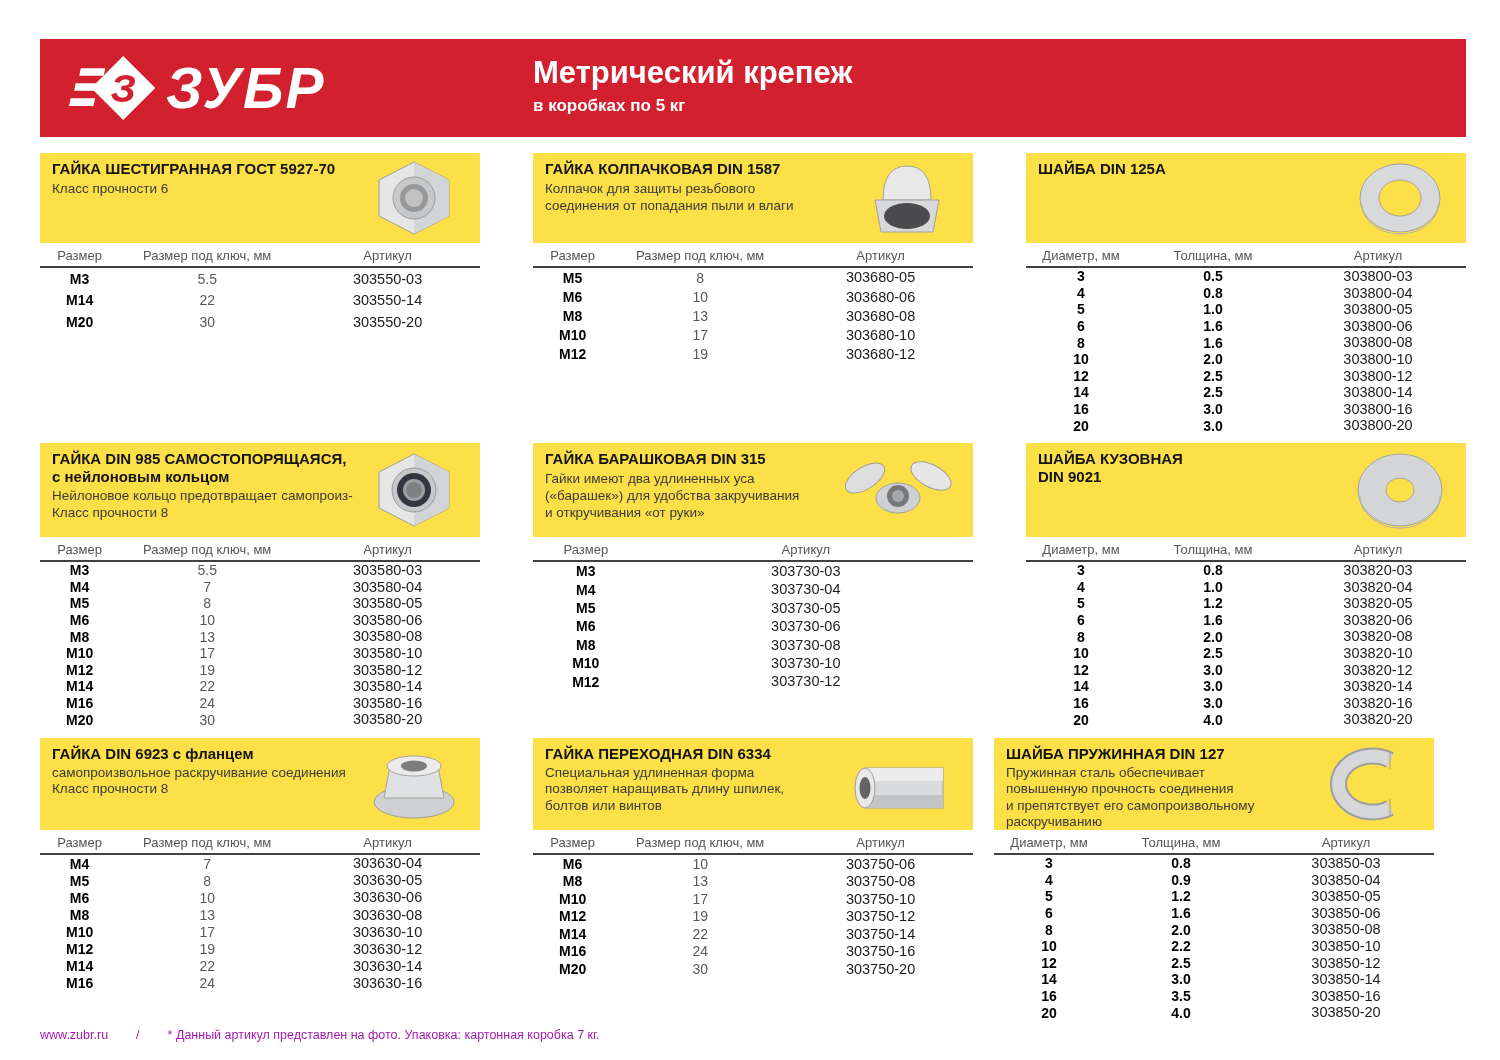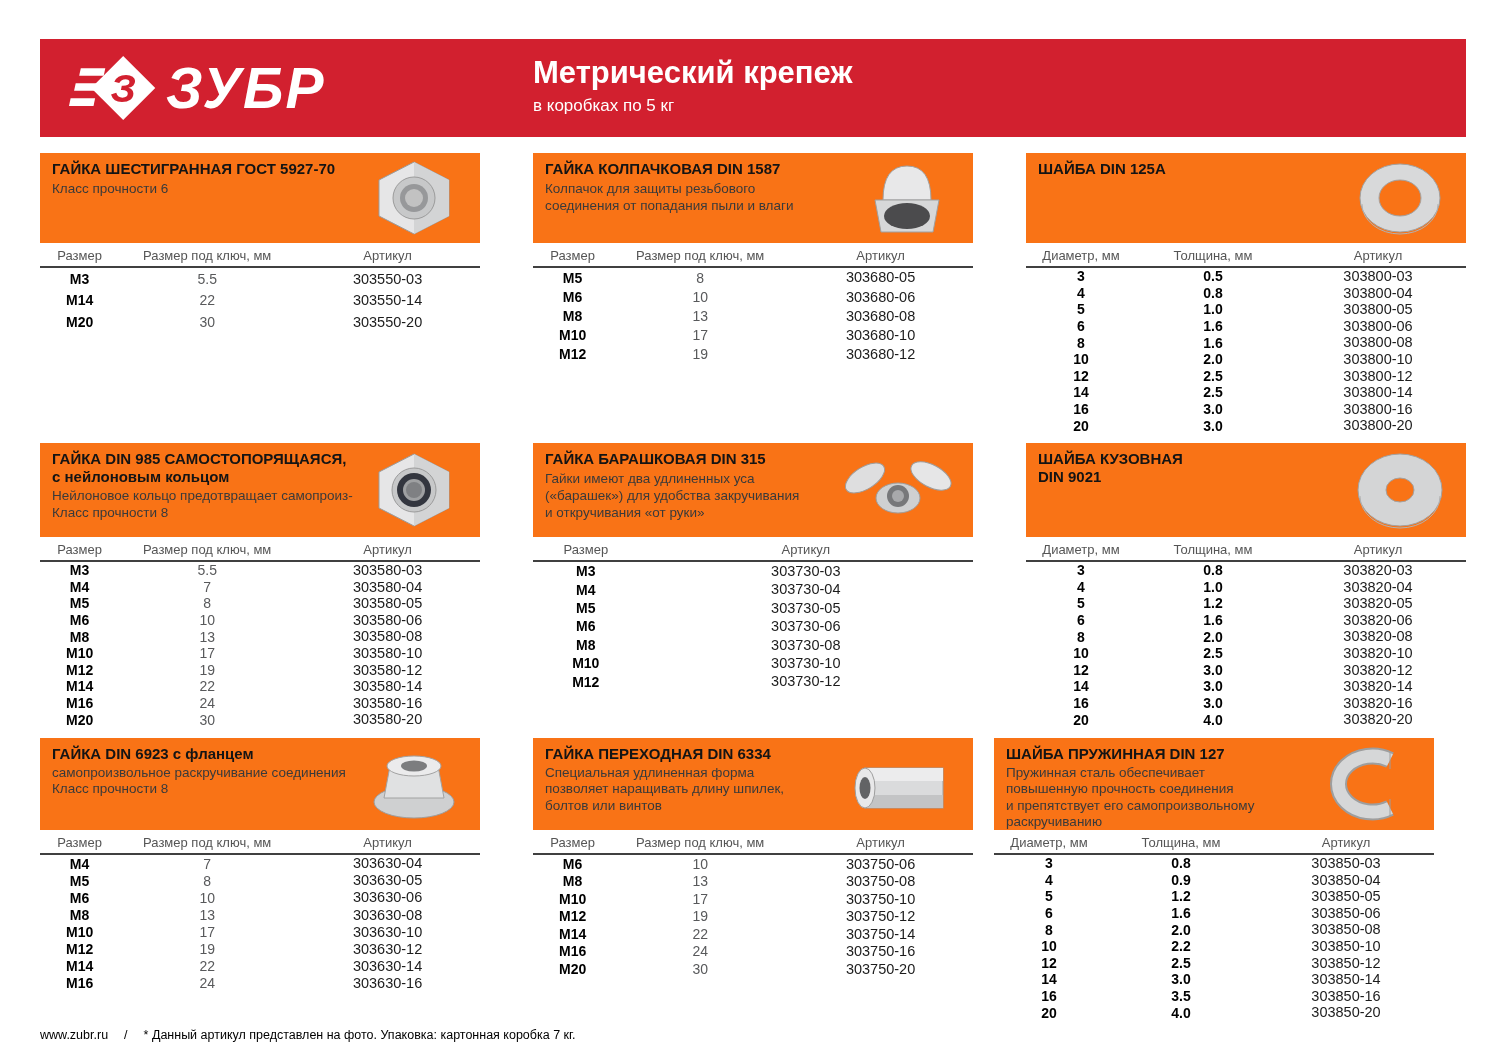--- a/index.html
+++ b/index.html
@@ -5,25 +5,25 @@
   html,body{margin:0;padding:0;background:#fff;}
   .page{position:relative;width:1500px;height:1060px;background:#ffffff;
         font-family:"Liberation Sans",sans-serif;overflow:hidden;}
 
   
   .banner{position:absolute;left:40px;top:39px;width:1426px;height:98px;background:#d2202f;color:#fff;}
   .logo{position:absolute;left:22px;top:50%;transform:translateY(-50%);display:flex;align-items:center;gap:8px;}
   .logo-text{font-size:57px;font-weight:bold;font-style:italic;letter-spacing:2px;line-height:1;padding-right:6px;}
   .banner-titles{position:absolute;left:493px;top:16px;}
   .banner-title{font-size:31px;font-weight:bold;line-height:36px;}
-  .banner-subtitle{font-size:17px;margin-top:5px;font-weight:normal;}
+  .banner-subtitle{font-size:17px;margin-top:5px;font-weight:bold;}
 
   
   .card{position:absolute;width:440px;}
-  .panel{position:relative;background:#f97316;padding:7px 0 0 12px;box-sizing:border-box;}
+  .panel{position:relative;background:#fde047;padding:7px 0 0 12px;box-sizing:border-box;}
   .r1 .panel{height:90px;}
   .r2 .panel{height:94px;}
   .r3 .panel{height:92px;}
   .p-title{font-size:15px;font-weight:bold;color:#141414;line-height:18px;}
   .p-desc{font-size:13.5px;color:#3a3a3a;line-height:17px;margin-top:2px;}
   .r3 .p-desc{line-height:16.4px;}
   .photo{position:absolute;right:10px;top:50%;transform:translateY(-50%);}
 
   .thead{display:flex;align-items:center;height:21px;margin-top:2px;border-bottom:2px solid #404040;}
   .hcell{font-size:13px;color:#555;text-align:center;}
@@ -43,21 +43,21 @@
   .cols3w .c0{width:25%;} .cols3w .c1{width:35%;} .cols3w .c2{width:40%;}
   .cols2  .c0{width:24%;} .cols2  .c1{width:76%;}
 
   .tcell.c0{font-weight:bold;color:#000;font-size:14px;}
   .tcell.c1{font-size:14px;color:#58595b;}
   .cols3w .tcell.c1{font-weight:bold;color:#000;}
   .tcell.c2{font-size:14.5px;color:#1c1c1c;}
   .cols2 .tcell.c1{color:#1c1c1c;font-size:14.5px;font-weight:normal;}
 
   
-  .footer{position:absolute;left:40px;top:1028px;display:flex;gap:16px;font-size:12.5px;color:#000000;}
+  .footer{position:absolute;left:40px;top:1028px;display:flex;gap:28px;font-size:12.5px;color:#a21caf;}
 </style>
 </head>
 <body>
 
 <div class="page">
 
   <header class="banner">
     <div class="logo">
       <svg width="96" height="66" viewBox="0 0 100 70">
         <g fill="#ffffff" transform="skewX(-12) translate(14,0)">

